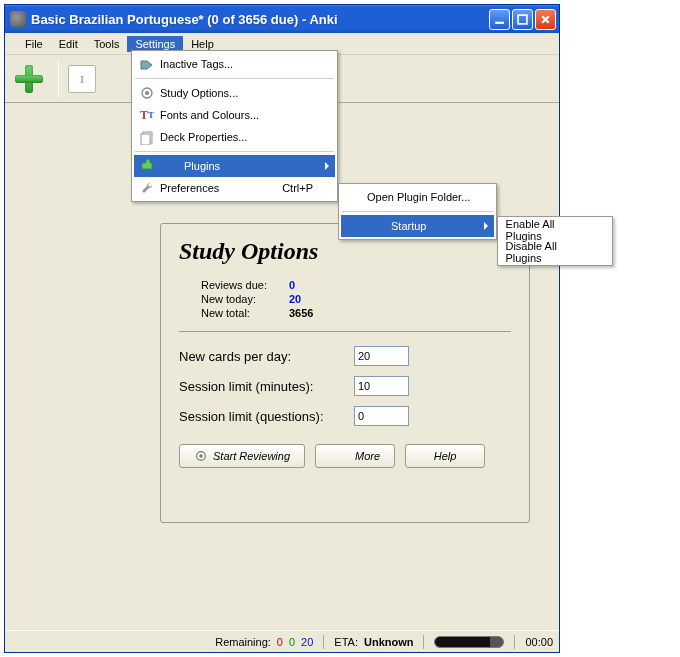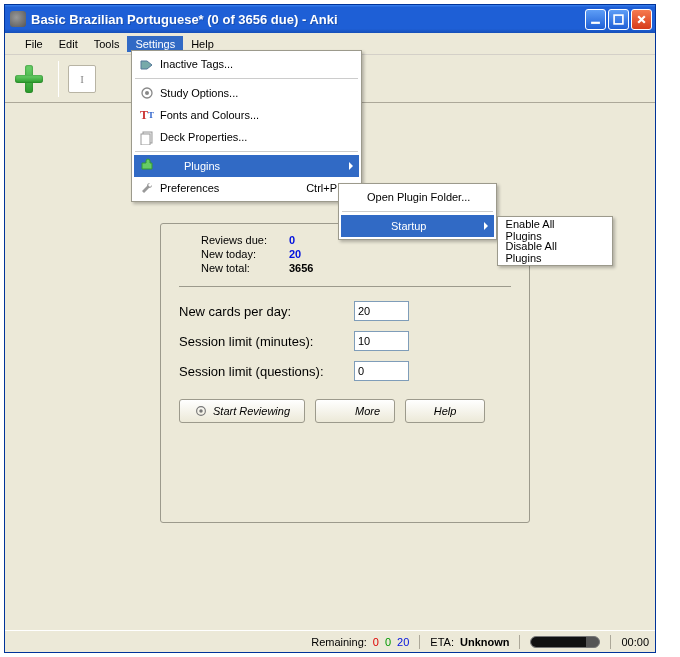--- a/index.html
+++ b/index.html
@@ -10,21 +10,21 @@
     font-size: 11px;
     background: #fff;
     width: 680px;
     height: 657px;
     overflow: hidden;
     position: relative;
   }
   .window {
     position: absolute;
     left: 4px; top: 4px;
-    width: 652px; height: 649px;
+    width: 556px; height: 649px;
     border: 1px solid #003399;
     background: #ece9d8;
     display: flex;
     flex-direction: column;
   }
   .titlebar {
     height: 28px;
     background: linear-gradient(to bottom, #3a81ee 0%, #1e5fd6 8%, #1e5fd6 85%, #164fb8 100%);
     display: flex;
     align-items: center;
@@ -196,21 +196,21 @@
   }
   .menu-panel .row .arrow{
     position:absolute; right:6px; top:50%; transform:translateY(-50%);
     width:0;height:0;border-top:4px solid transparent;border-bottom:4px solid transparent;
     border-left:4px solid #000;
   }
   .menu-panel .row.highlight .arrow{ border-left-color:#fff;}
   .menu-panel .row .shortcut{
     position:absolute;right:22px;
   }
-  #settings-menu { left:131px; top:50px; width:231px;}
+  #settings-menu { left:131px; top:50px; width:207px;}
   #plugins-menu  { left:338px; top:183px; width:159px;}
   #startup-menu  { left:497px; top:216px; width:116px;}
   
   .mi-icon{width:16px;height:16px;display:flex;align-items:center;justify-content:center;}
   .red{color:#d00;} .grn{color:#090;} .blu{color:#0011dd;}
 </style>
 </head>
 <body>
 
 <div class="window">
@@ -249,20 +249,21 @@
     <div class="toolbar-btn">
       <div class="plus-icon"></div>
     </div>
     <div class="sep"></div>
     <div class="input-small">I</div>
   </div>
 
   <div class="content-area">
 
     <div class="panel">
+      <h1>Study Options</h1>
       <div class="stats">
         <div class="stat-row">
           <span class="lbl">Reviews due:</span>
           <span class="val blue">0</span>
         </div>
         <div class="stat-row">
           <span class="lbl">New today:</span>
           <span class="val blue">20</span>
         </div>
         <div class="stat-row">

